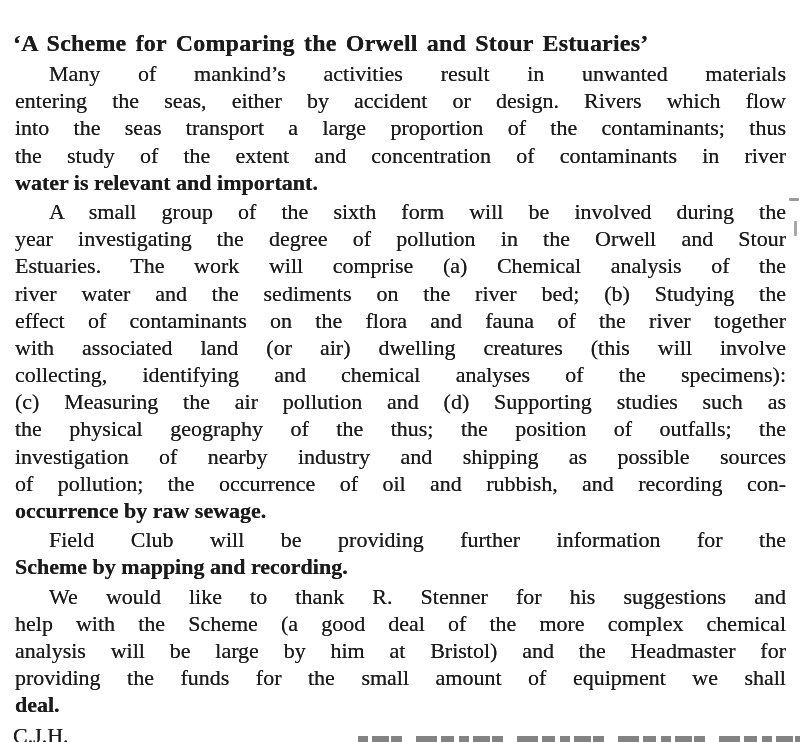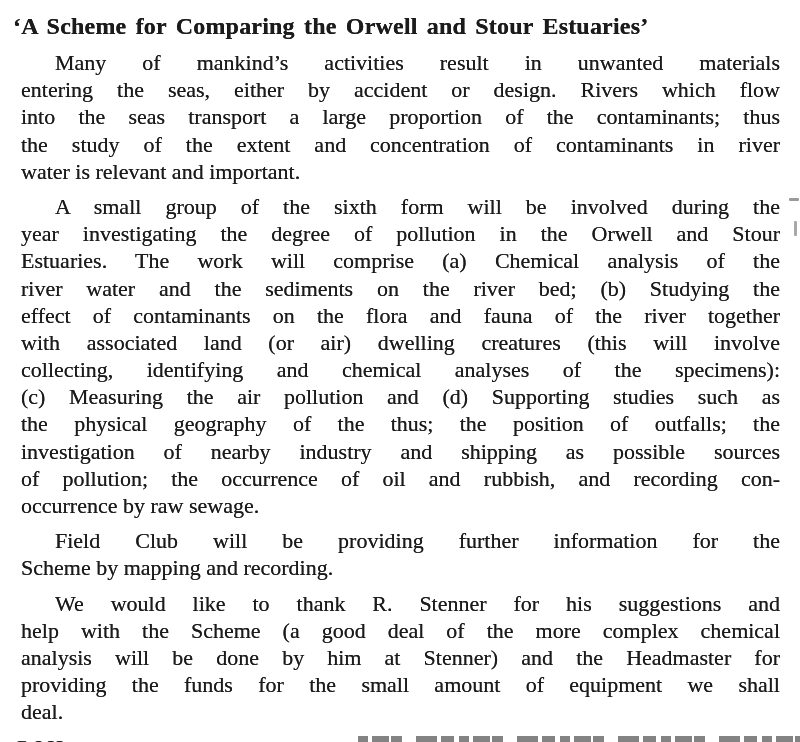--- a/index.html
+++ b/index.html
@@ -9,47 +9,48 @@
   }
   .page {
     position: relative;
     width: 800px;
     height: 742px;
     background: #ffffff;
     overflow: hidden;
     font-family: "Liberation Serif", serif;
     color: #1b1b1b;
     box-sizing: border-box;
-    padding: 12px 12px 0 13px;
+    padding: 29px 12px 0 13px;
   }
   .title {
     font-weight: bold;
     font-size: 24px;
     line-height: 29px;
     letter-spacing: 0.2px;
     word-spacing: 3px;
     text-shadow: 0 0 0.6px rgba(10,10,10,0.9);
     white-space: nowrap;
   }
-  .para { margin: 8px; }
+  .para { margin: 2px; }
   .line {
     font-size: 22px;
     line-height: 27.2px;
     height: 27.2px;
     text-align: justify;
     text-align-last: justify;
     -moz-text-align-last: justify;
     text-justify: inter-word;
     text-shadow: 0 0 0.55px rgba(25,25,25,0.85);
     overflow: hidden;
   }
   .line.indent { text-indent: 34px; }
   .line.end {
     text-align: center;
     text-align-last: left;
+    font-weight: bold;
     -moz-text-align-last: left;
   }
   .signature {
     font-size: 22px;
     line-height: 27px;
     text-align: left;
     padding-right: 10px;
     margin-top: 3px;
     text-shadow: 0 0 0.55px rgba(25,25,25,0.85);
   }
@@ -115,21 +116,21 @@
   </div>
 
   <div class="para">
     <div class="line indent">Field Club will be providing further information for the</div>
     <div class="line end">Scheme by mapping and recording.</div>
   </div>
 
   <div class="para">
     <div class="line indent">We would like to thank R. Stenner for his suggestions and</div>
     <div class="line">help with the Scheme (a good deal of the more complex chemical</div>
-    <div class="line">analysis will be done by him at Stenner) and the Headmaster for</div>
+    <div class="line">analysis will be large by him at Bristol) and the Headmaster for</div>
     <div class="line">providing the funds for the small amount of equipment we shall</div>
     <div class="line end">deal.</div>
   </div>
 
   <div class="signature">C.J.H.</div>
 
   <div class="edge-mark-1"></div>
   <div class="edge-mark-2"></div>
   <div class="bottom-cutoff"></div>
 

